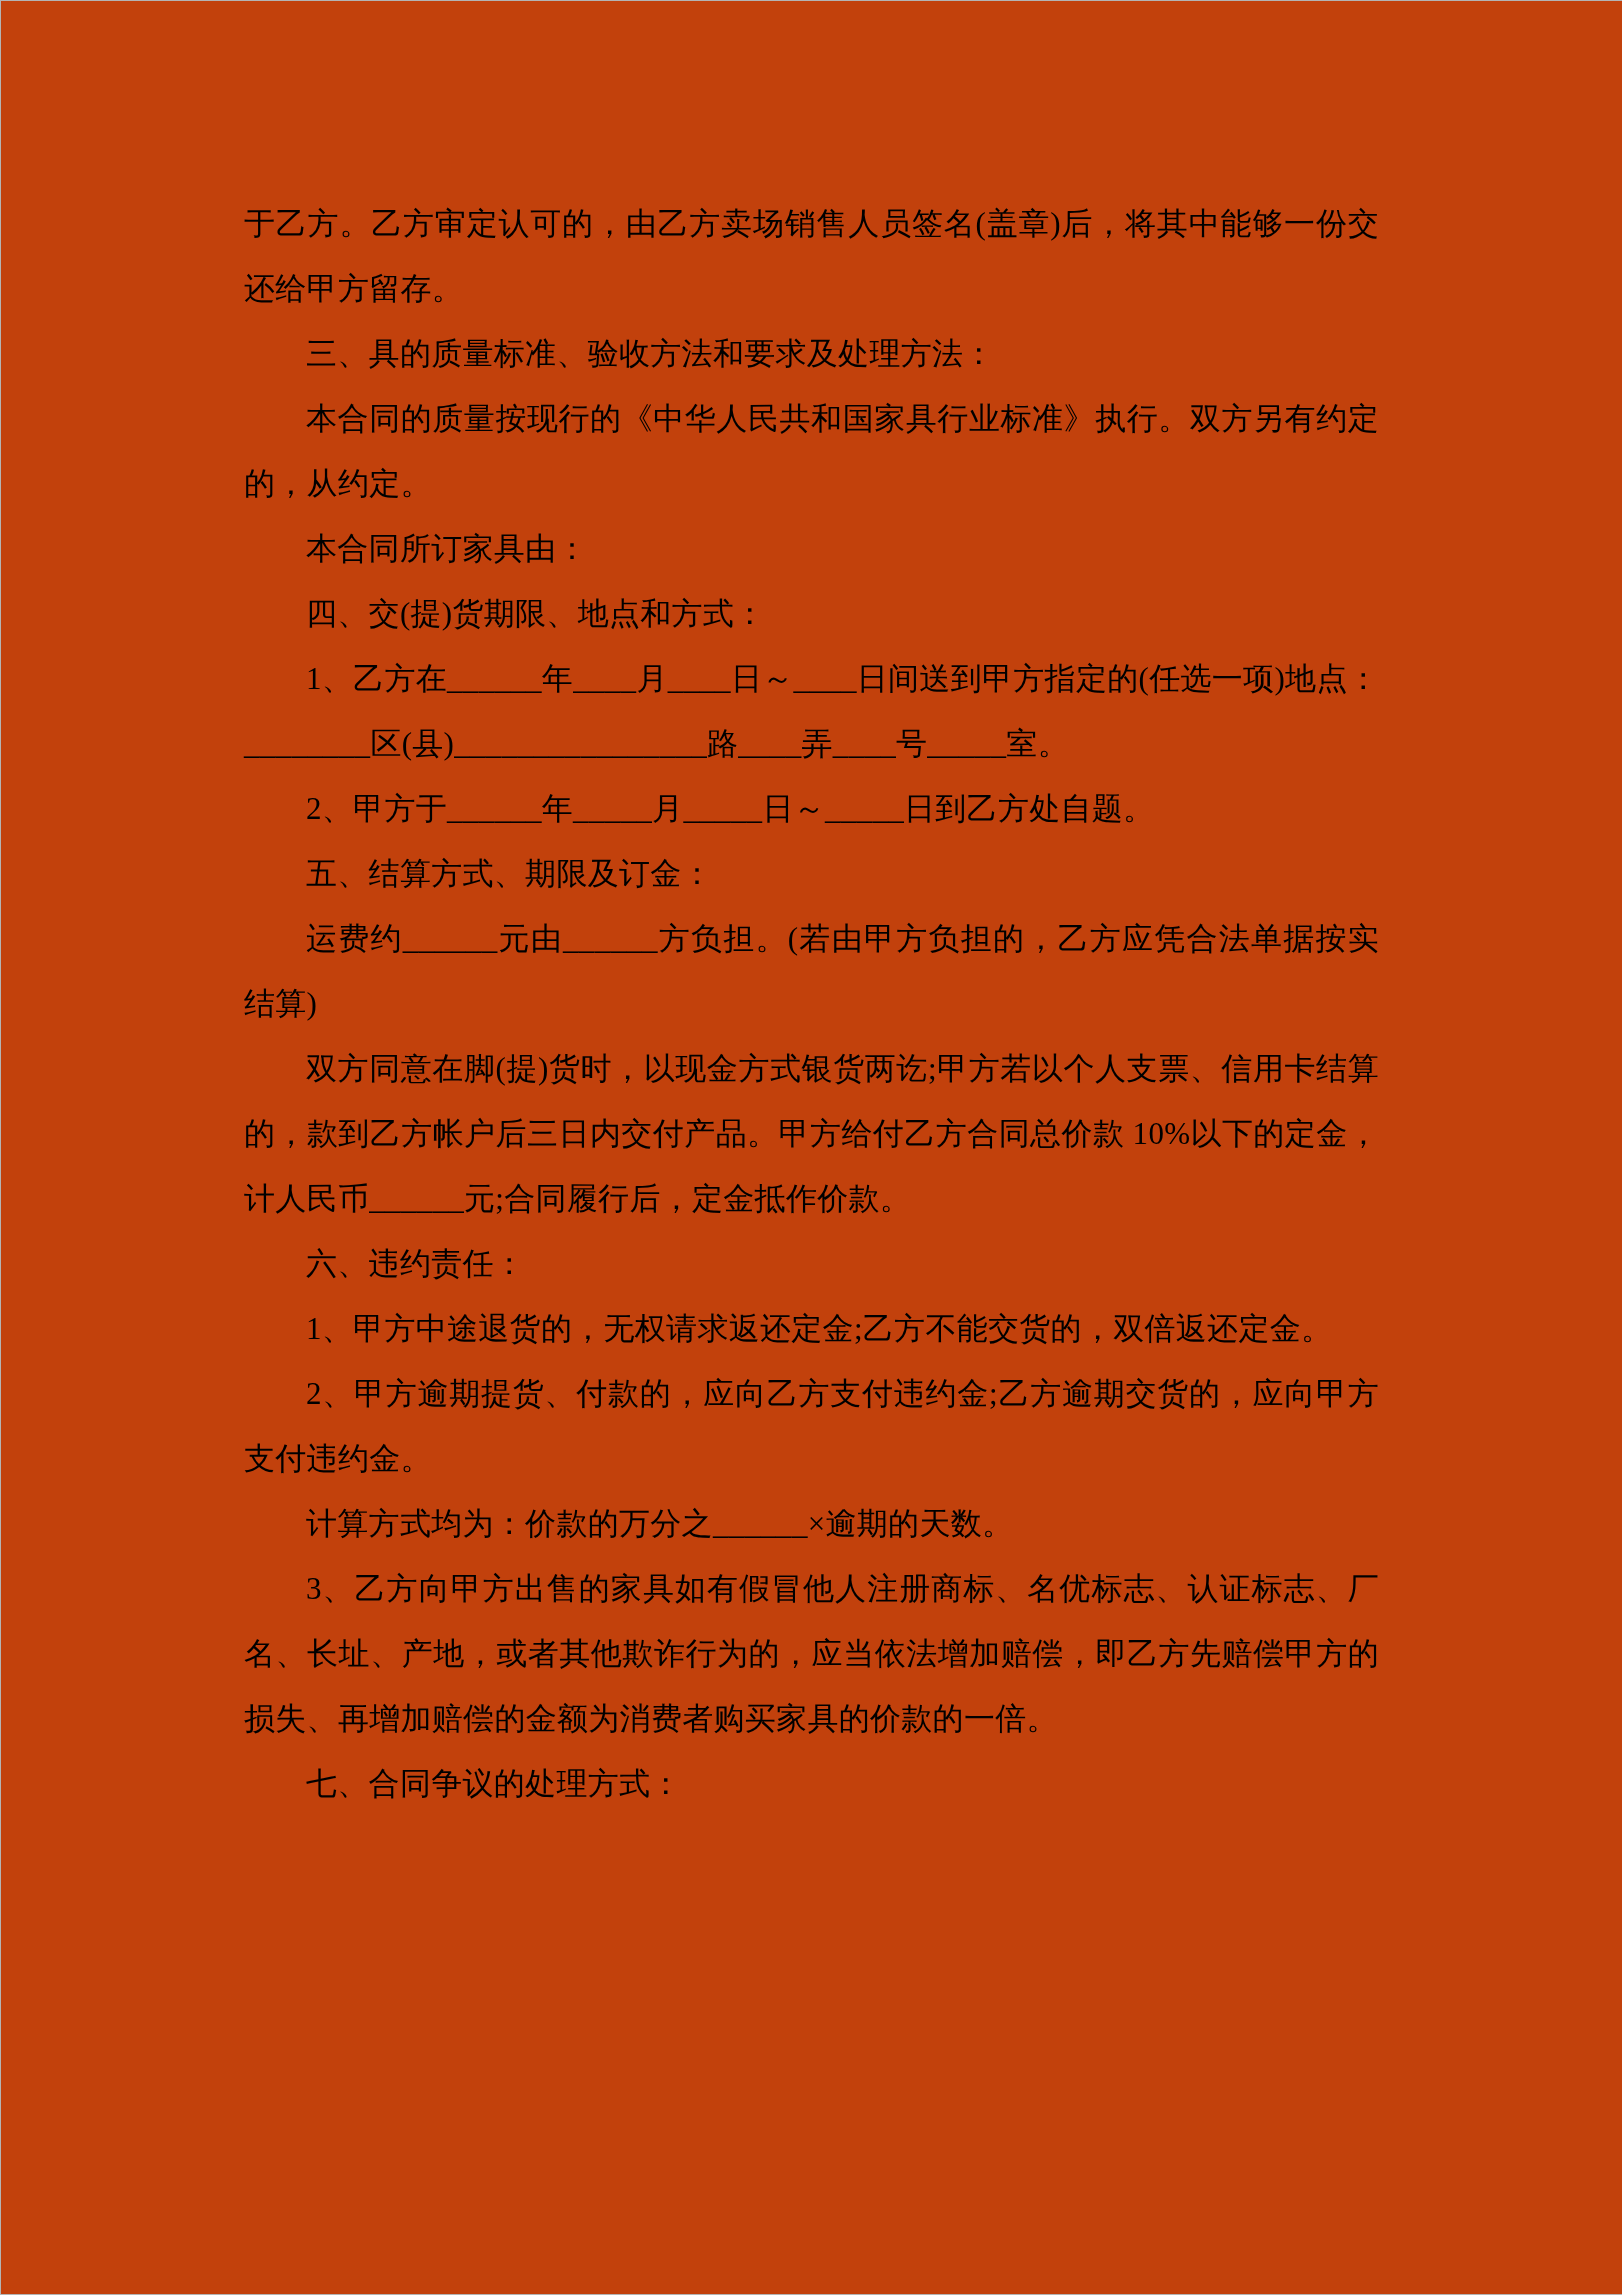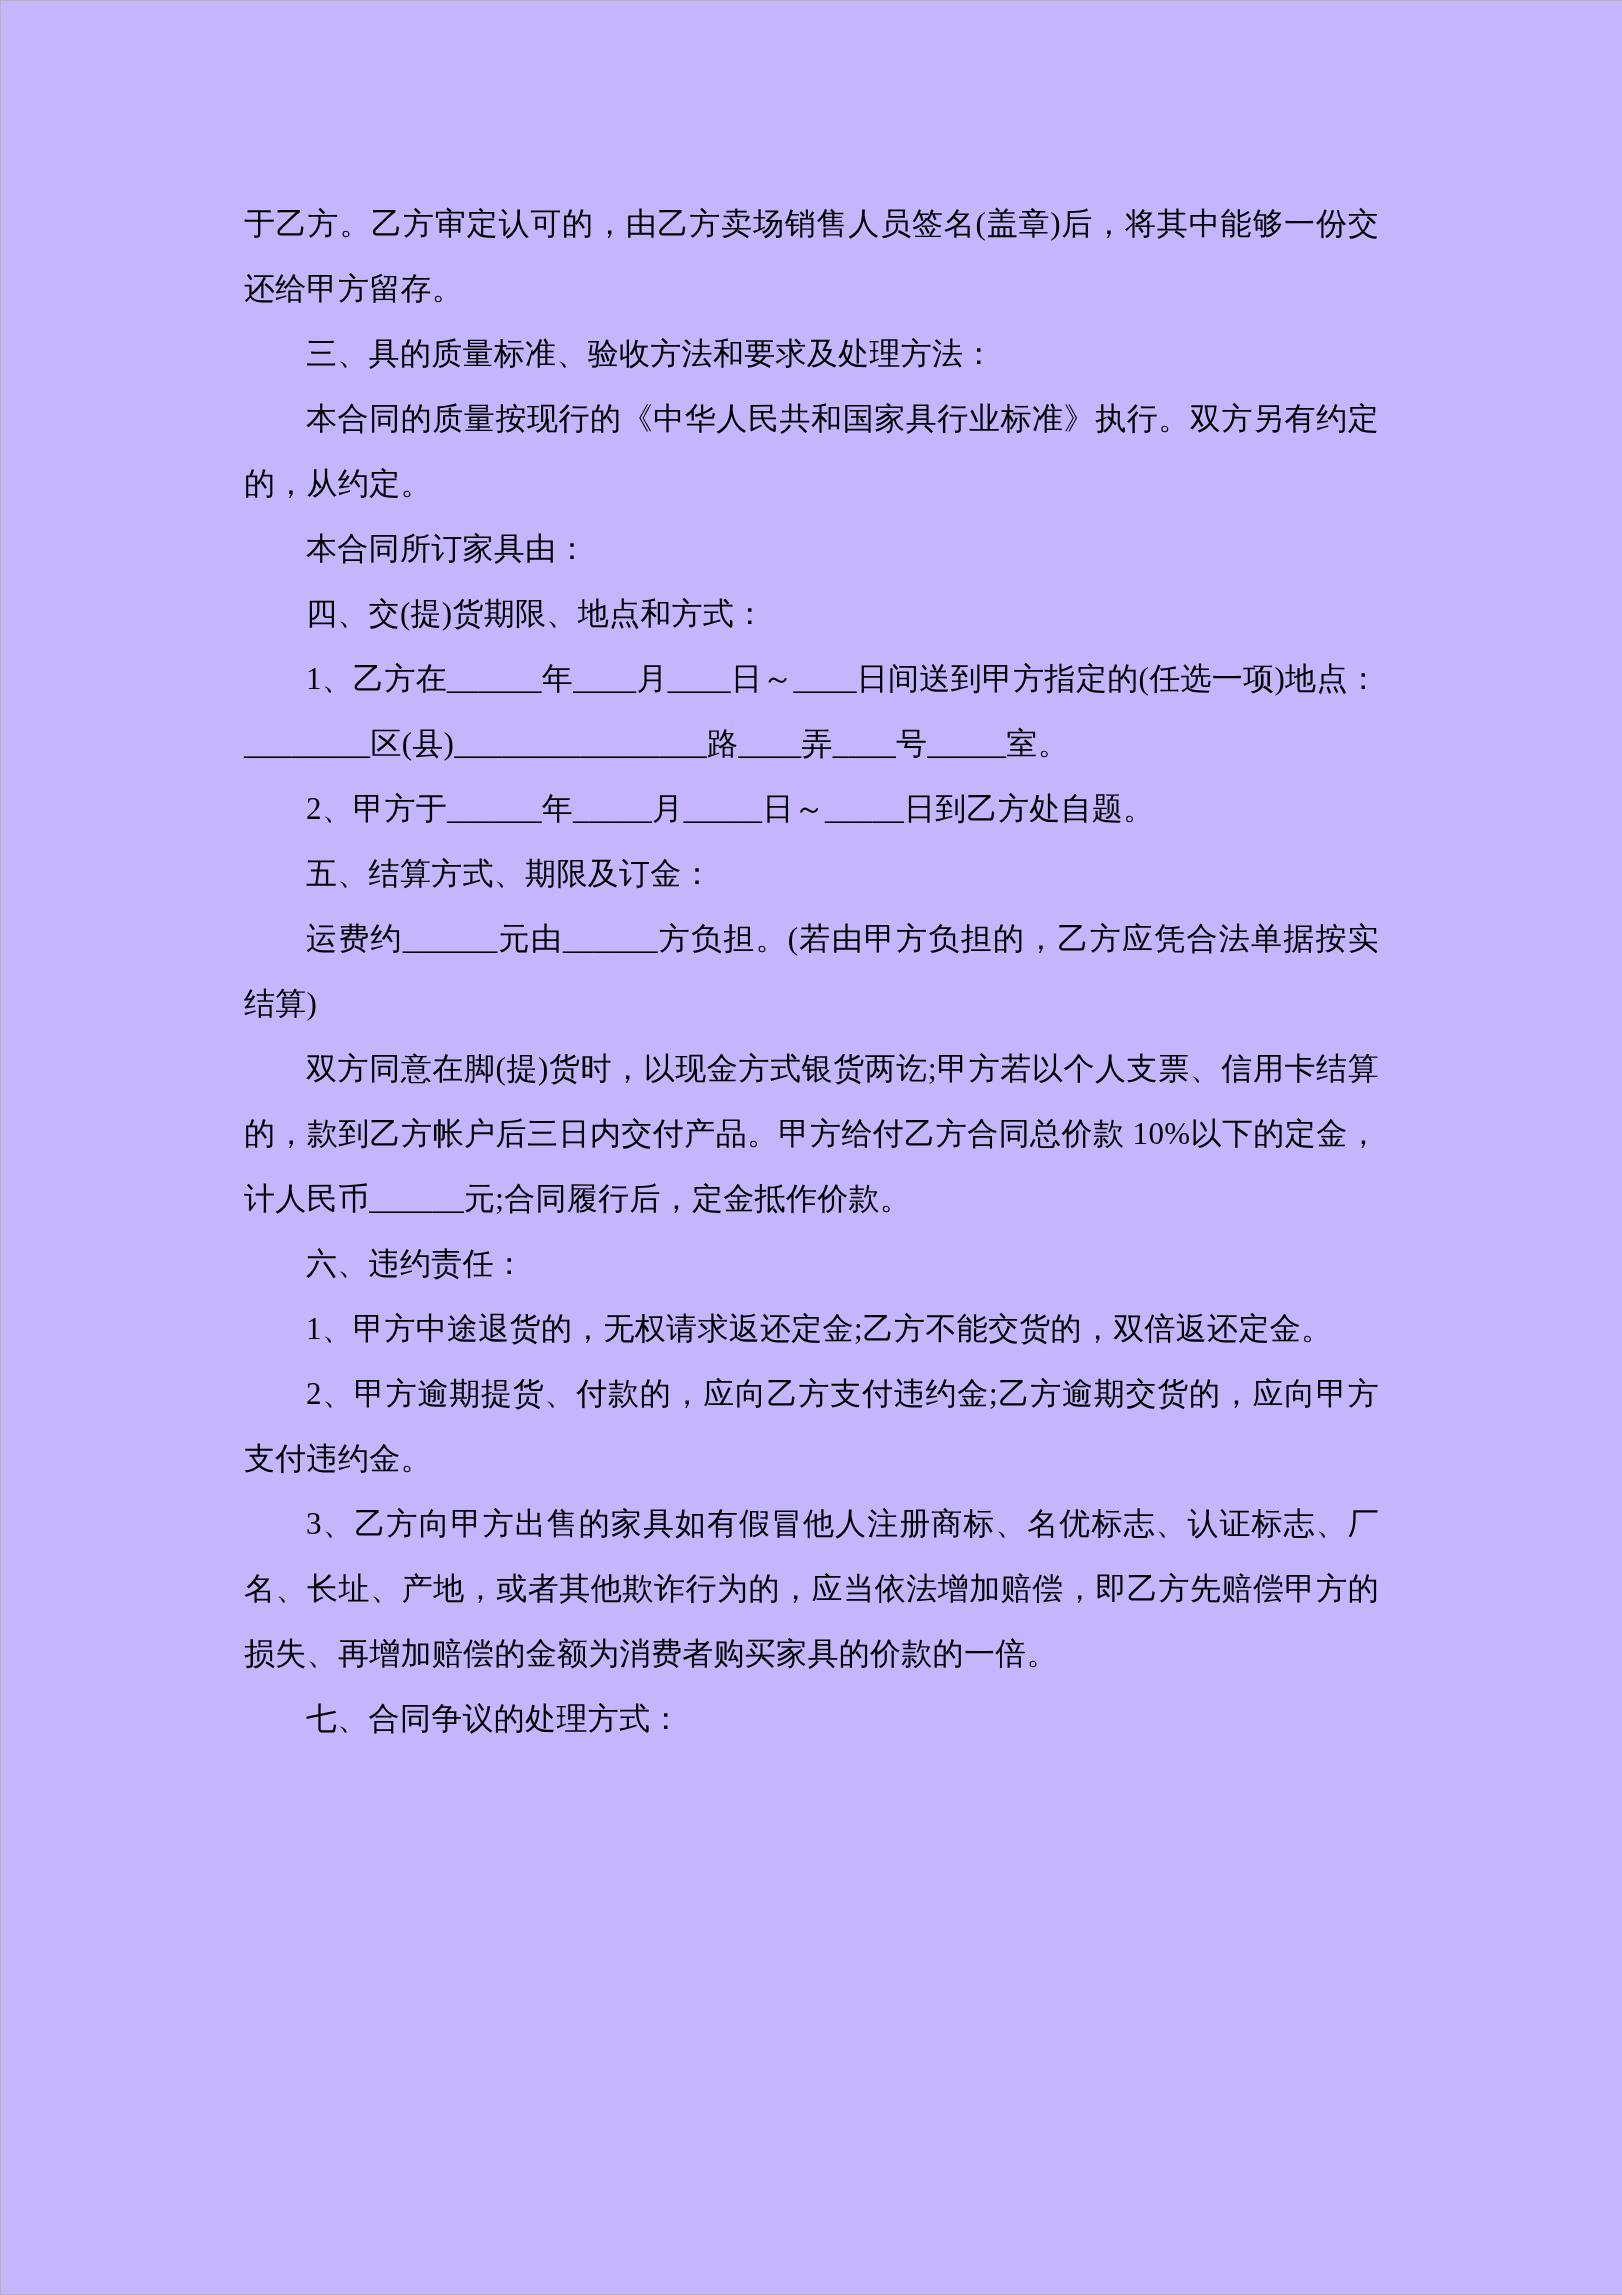--- a/index.html
+++ b/index.html
@@ -5,21 +5,21 @@
   html, body {
     margin: 0;
     padding: 0;
     background: #ffffff;
   }
   .page {
     position: relative;
     width: 1623px;
     height: 2295px;
     box-sizing: border-box;
-    background: #c4b5fd;
+    background: #c2410c;
     border: 1.3px solid #b4b4b4;
     padding: 190px 243px 131px 243px;
     font-family: "Liberation Serif", "DejaVu Serif", serif;
     font-size: 31px;
     line-height: 65px;
     color: #000000;
     overflow: hidden;
   }
   .page p {
     margin: 0;
@@ -45,16 +45,17 @@
   <p class="indent">本合同所订家具由：</p>
   <p class="indent">四、交(提)货期限、地点和方式：</p>
   <p class="indent">1、乙方在______年____月____日～____日间送到甲方指定的(任选一项)地点：________区(县)________________路____弄____号_____室。</p>
   <p class="indent">2、甲方于______年_____月_____日～_____日到乙方处自题。</p>
   <p class="indent">五、结算方式、期限及订金：</p>
   <p class="indent">运费约______元由______方负担。(若由甲方负担的，乙方应凭合法单据按实结算)</p>
   <p class="indent">双方同意在脚(提)货时，以现金方式银货两讫;甲方若以个人支票、信用卡结算的，款到乙方帐户后三日内交付产品。甲方给付乙方合同总价款 10%以下的定金，计人民币______元;合同履行后，定金抵作价款。</p>
   <p class="indent">六、违约责任：</p>
   <p class="indent">1、甲方中途退货的，无权请求返还定金;乙方不能交货的，双倍返还定金。</p>
   <p class="indent">2、甲方逾期提货、付款的，应向乙方支付违约金;乙方逾期交货的，应向甲方支付违约金。</p>
+  <p class="indent">计算方式均为：价款的万分之______×逾期的天数。</p>
   <p class="indent">3、乙方向甲方出售的家具如有假冒他人注册商标、名优标志、认证标志、厂名、长址、产地，或者其他欺诈行为的，应当依法增加赔偿，即乙方先赔偿甲方的损失、再增加赔偿的金额为消费者购买家具的价款的一倍。</p>
   <p class="indent">七、合同争议的处理方式：</p>
 </div>
 
 
 </body></html>

